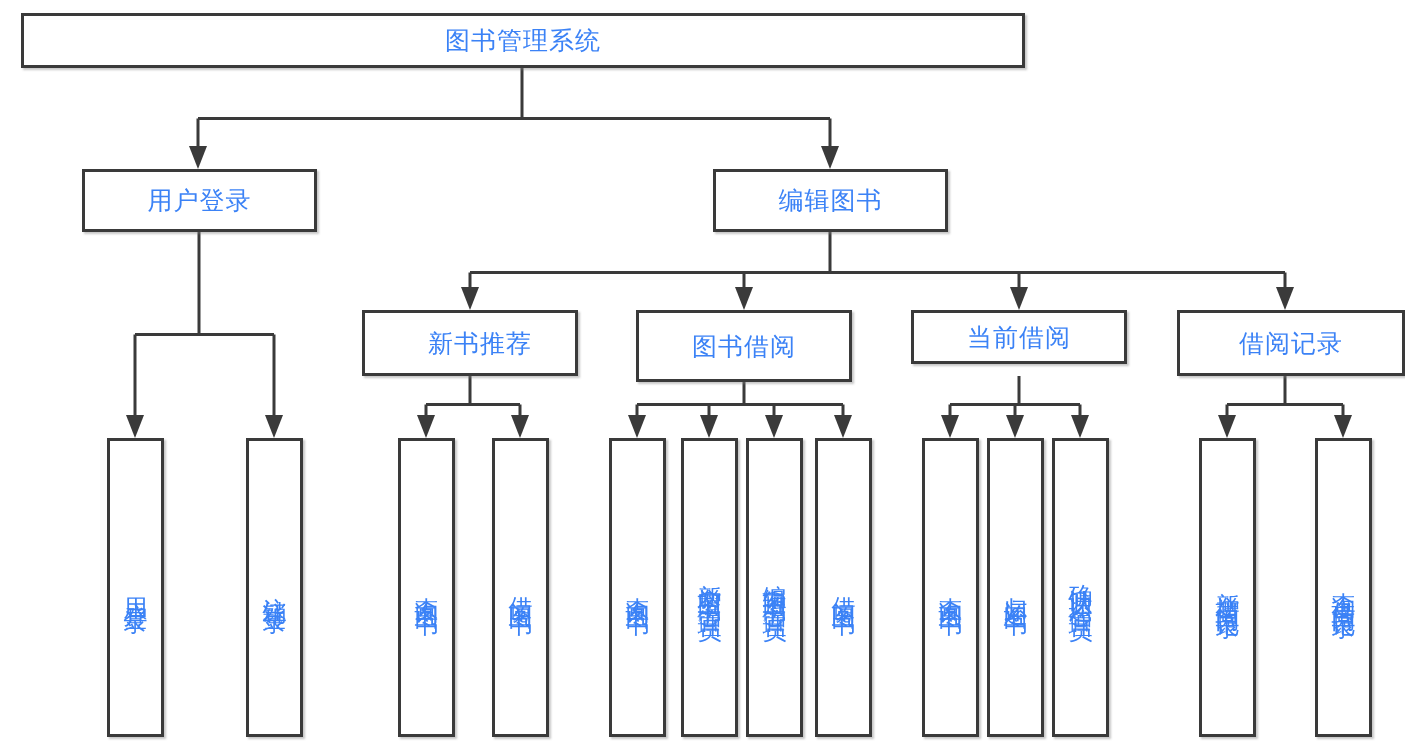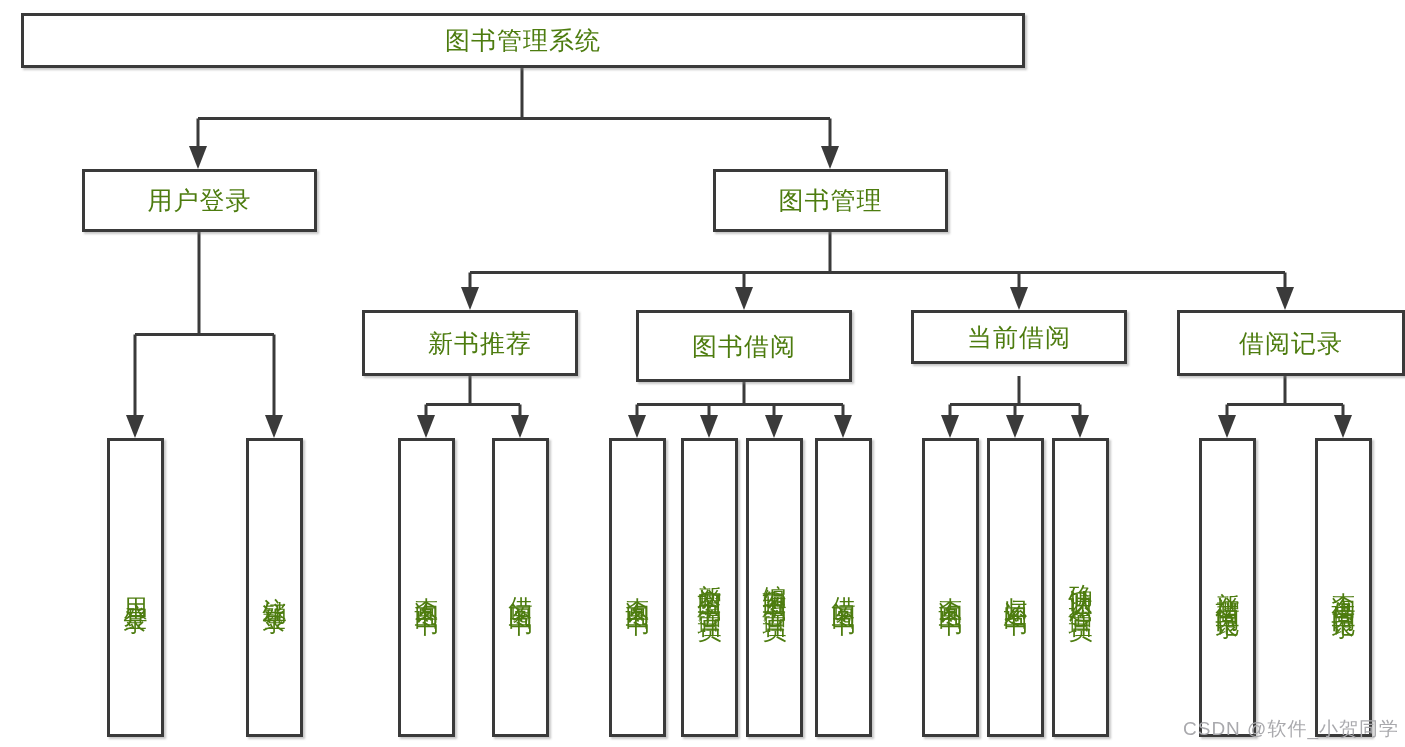--- a/index.html
+++ b/index.html
@@ -14,21 +14,21 @@
   .connectors {
     position: absolute;
     left: 0; top: 0;
     width: 1405px; height: 747px;
   }
   .node {
     position: absolute;
     box-sizing: border-box;
     border: 3px solid #3a3a3a;
     background: #ffffff;
-    color: #4d7c0f;
+    color: #3b82f6;
     display: flex;
     align-items: center;
     justify-content: center;
     text-align: center;
     box-shadow: 2px 2px 2px rgba(130,130,130,0.45);
   }
   .node.h { font-size: 25px; letter-spacing: 1px; }
   .node.v {
     top: 438px;
     width: 57px;
@@ -89,21 +89,21 @@
     <polygon points="1071,415 1089,415 1080,438"></polygon>
 
     <path d="M1285 376 V406 M1227 404.5 H1343 M1227 404.5 V418 M1343 404.5 V418"></path>
     <polygon points="1218,415 1236,415 1227,438"></polygon>
     <polygon points="1334,415 1352,415 1343,438"></polygon>
   </svg>
 
   <div class="node h" style="left:21px; top:13px; width:1004px; height:55px;">图书管理系统</div>
 
   <div class="node h" style="left:82px; top:169px; width:235px; height:63px;">用户登录</div>
-  <div class="node h" style="left:713px; top:169px; width:235px; height:63px;">图书管理</div>
+  <div class="node h" style="left:713px; top:169px; width:235px; height:63px;">编辑图书</div>
 
   <div class="node h" style="left:362px; top:310px; width:216px; height:66px;padding-left:20px;">新书推荐</div>
   <div class="node h" style="left:636px; top:310px; width:216px; height:72px;">图书借阅</div>
   <div class="node h" style="left:911px; top:310px; width:216px; height:54px;">当前借阅</div>
   <div class="node h" style="left:1177px; top:310px; width:228px; height:66px;">借阅记录</div>
 
   <div class="node v" style="left:107px;">用户登录</div>
   <div class="node v" style="left:246px;">注销登录</div>
 
   <div class="node v" style="left:398px;">查询图书</div>
@@ -114,15 +114,14 @@
   <div class="node v" style="left:746px;">编辑图书（管理员）</div>
   <div class="node v" style="left:815px;">借阅图书</div>
 
   <div class="node v" style="left:922px;">查询图书</div>
   <div class="node v" style="left:987px;">归还图书</div>
   <div class="node v" style="left:1052px;">确认归还（管理员）</div>
 
   <div class="node v" style="left:1199px;">新增借阅记录</div>
   <div class="node v" style="left:1315px;">查询借阅记录</div>
 
-  <div class="watermark">CSDN @软件_小贺同学</div>
 
 </div>
 
 </body></html>

